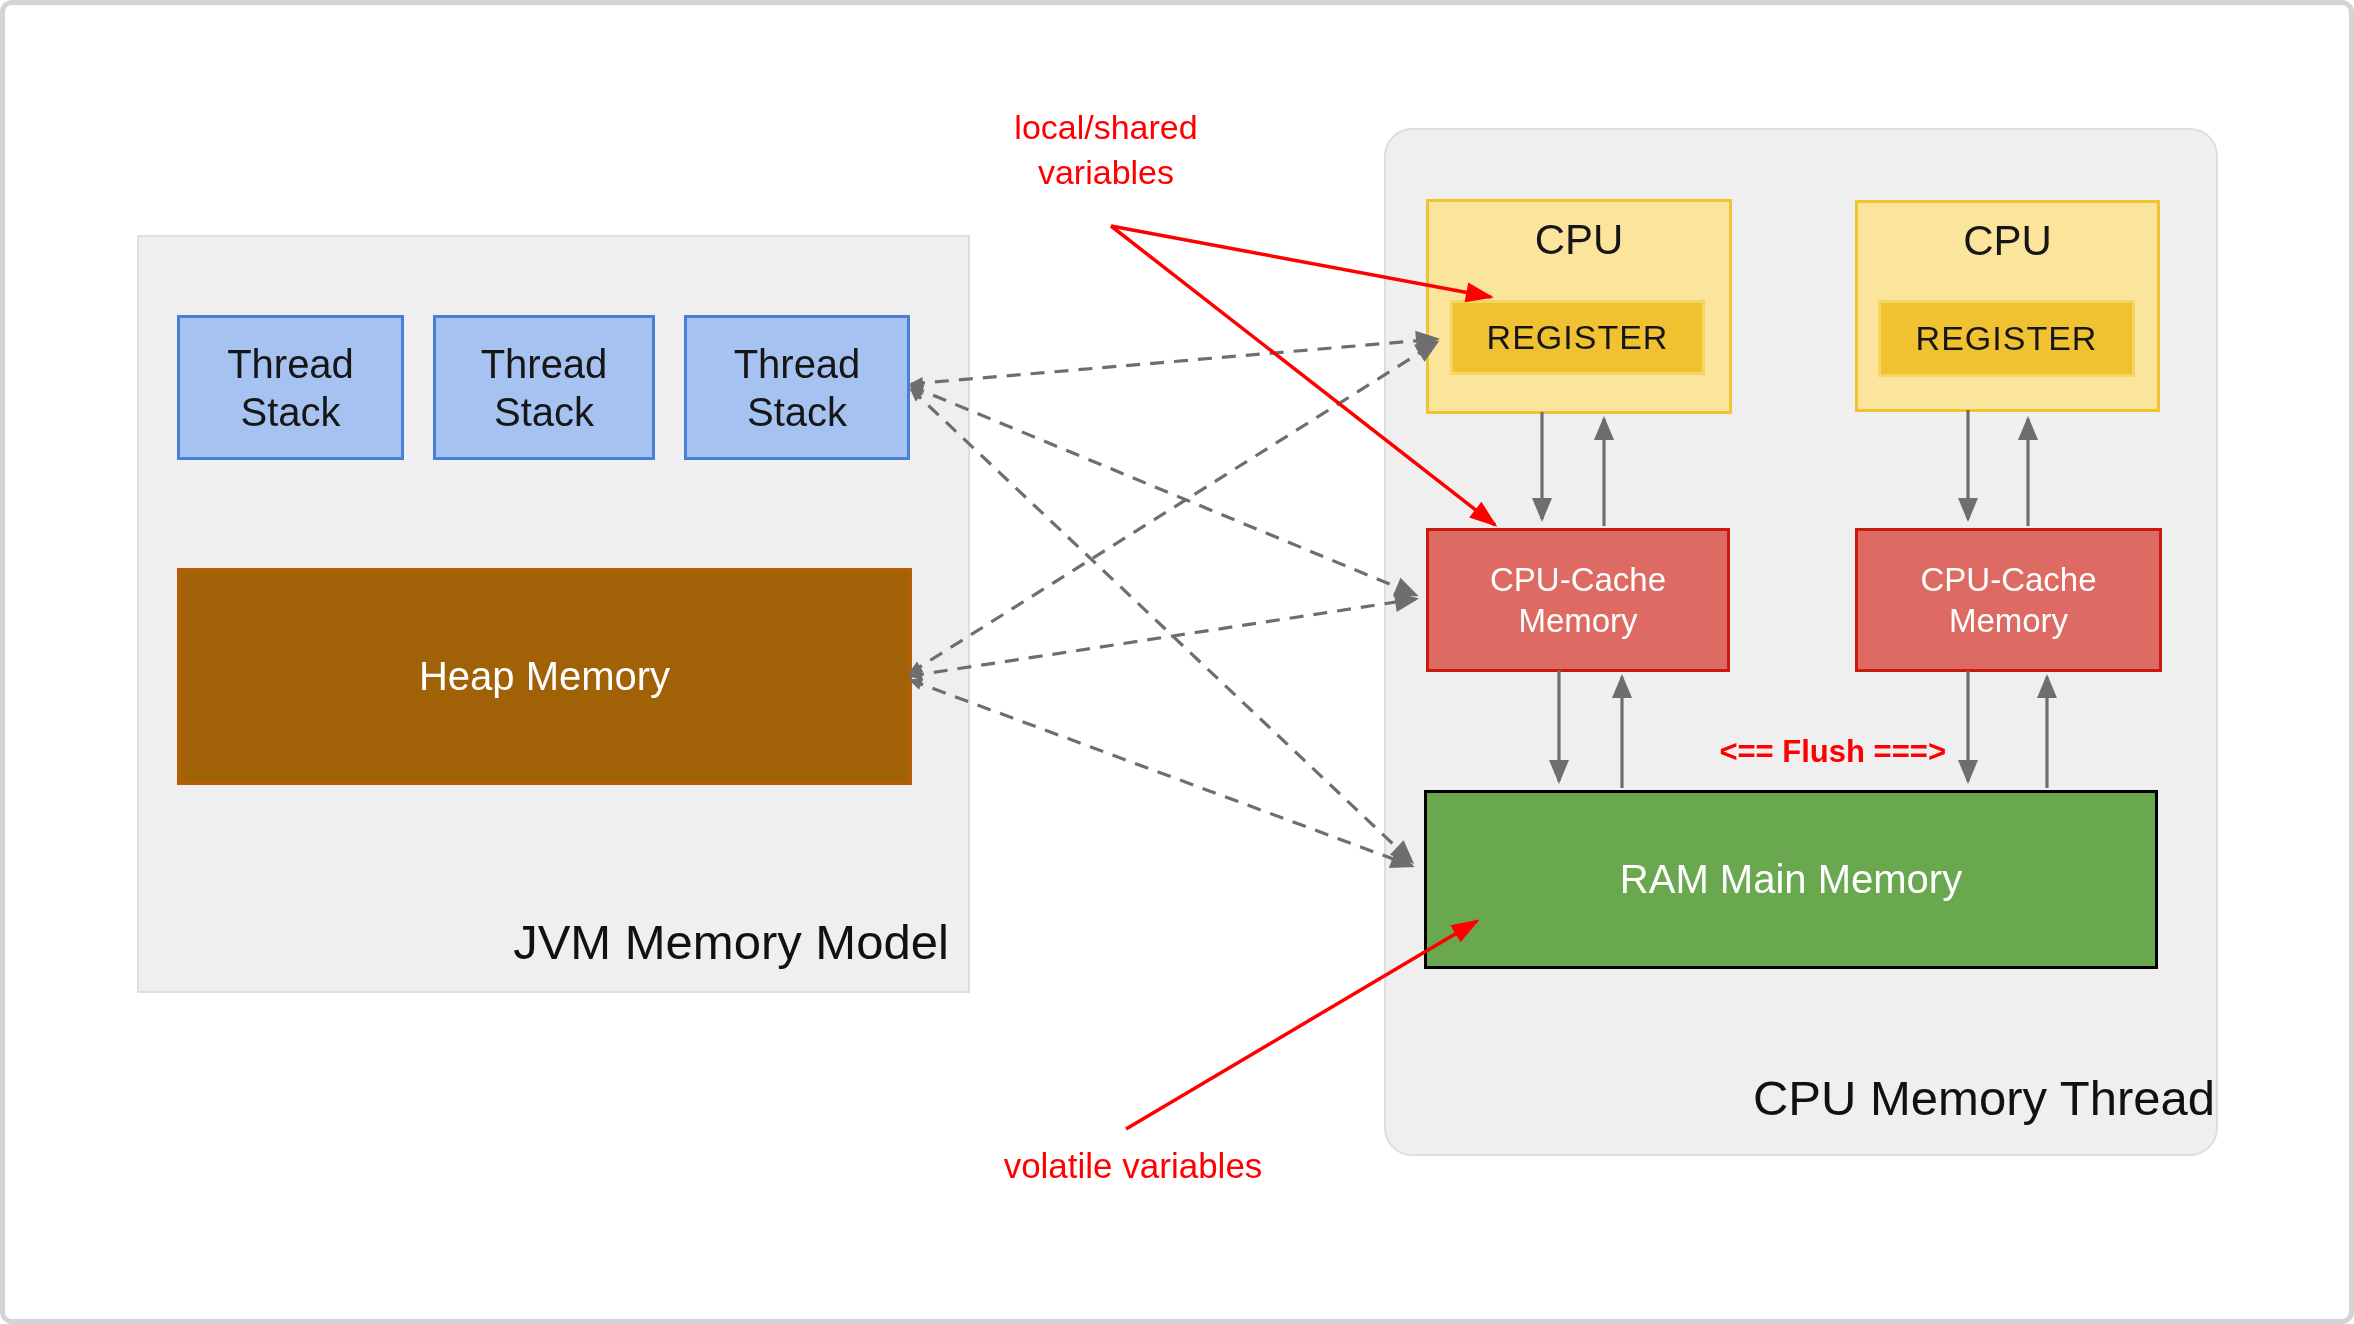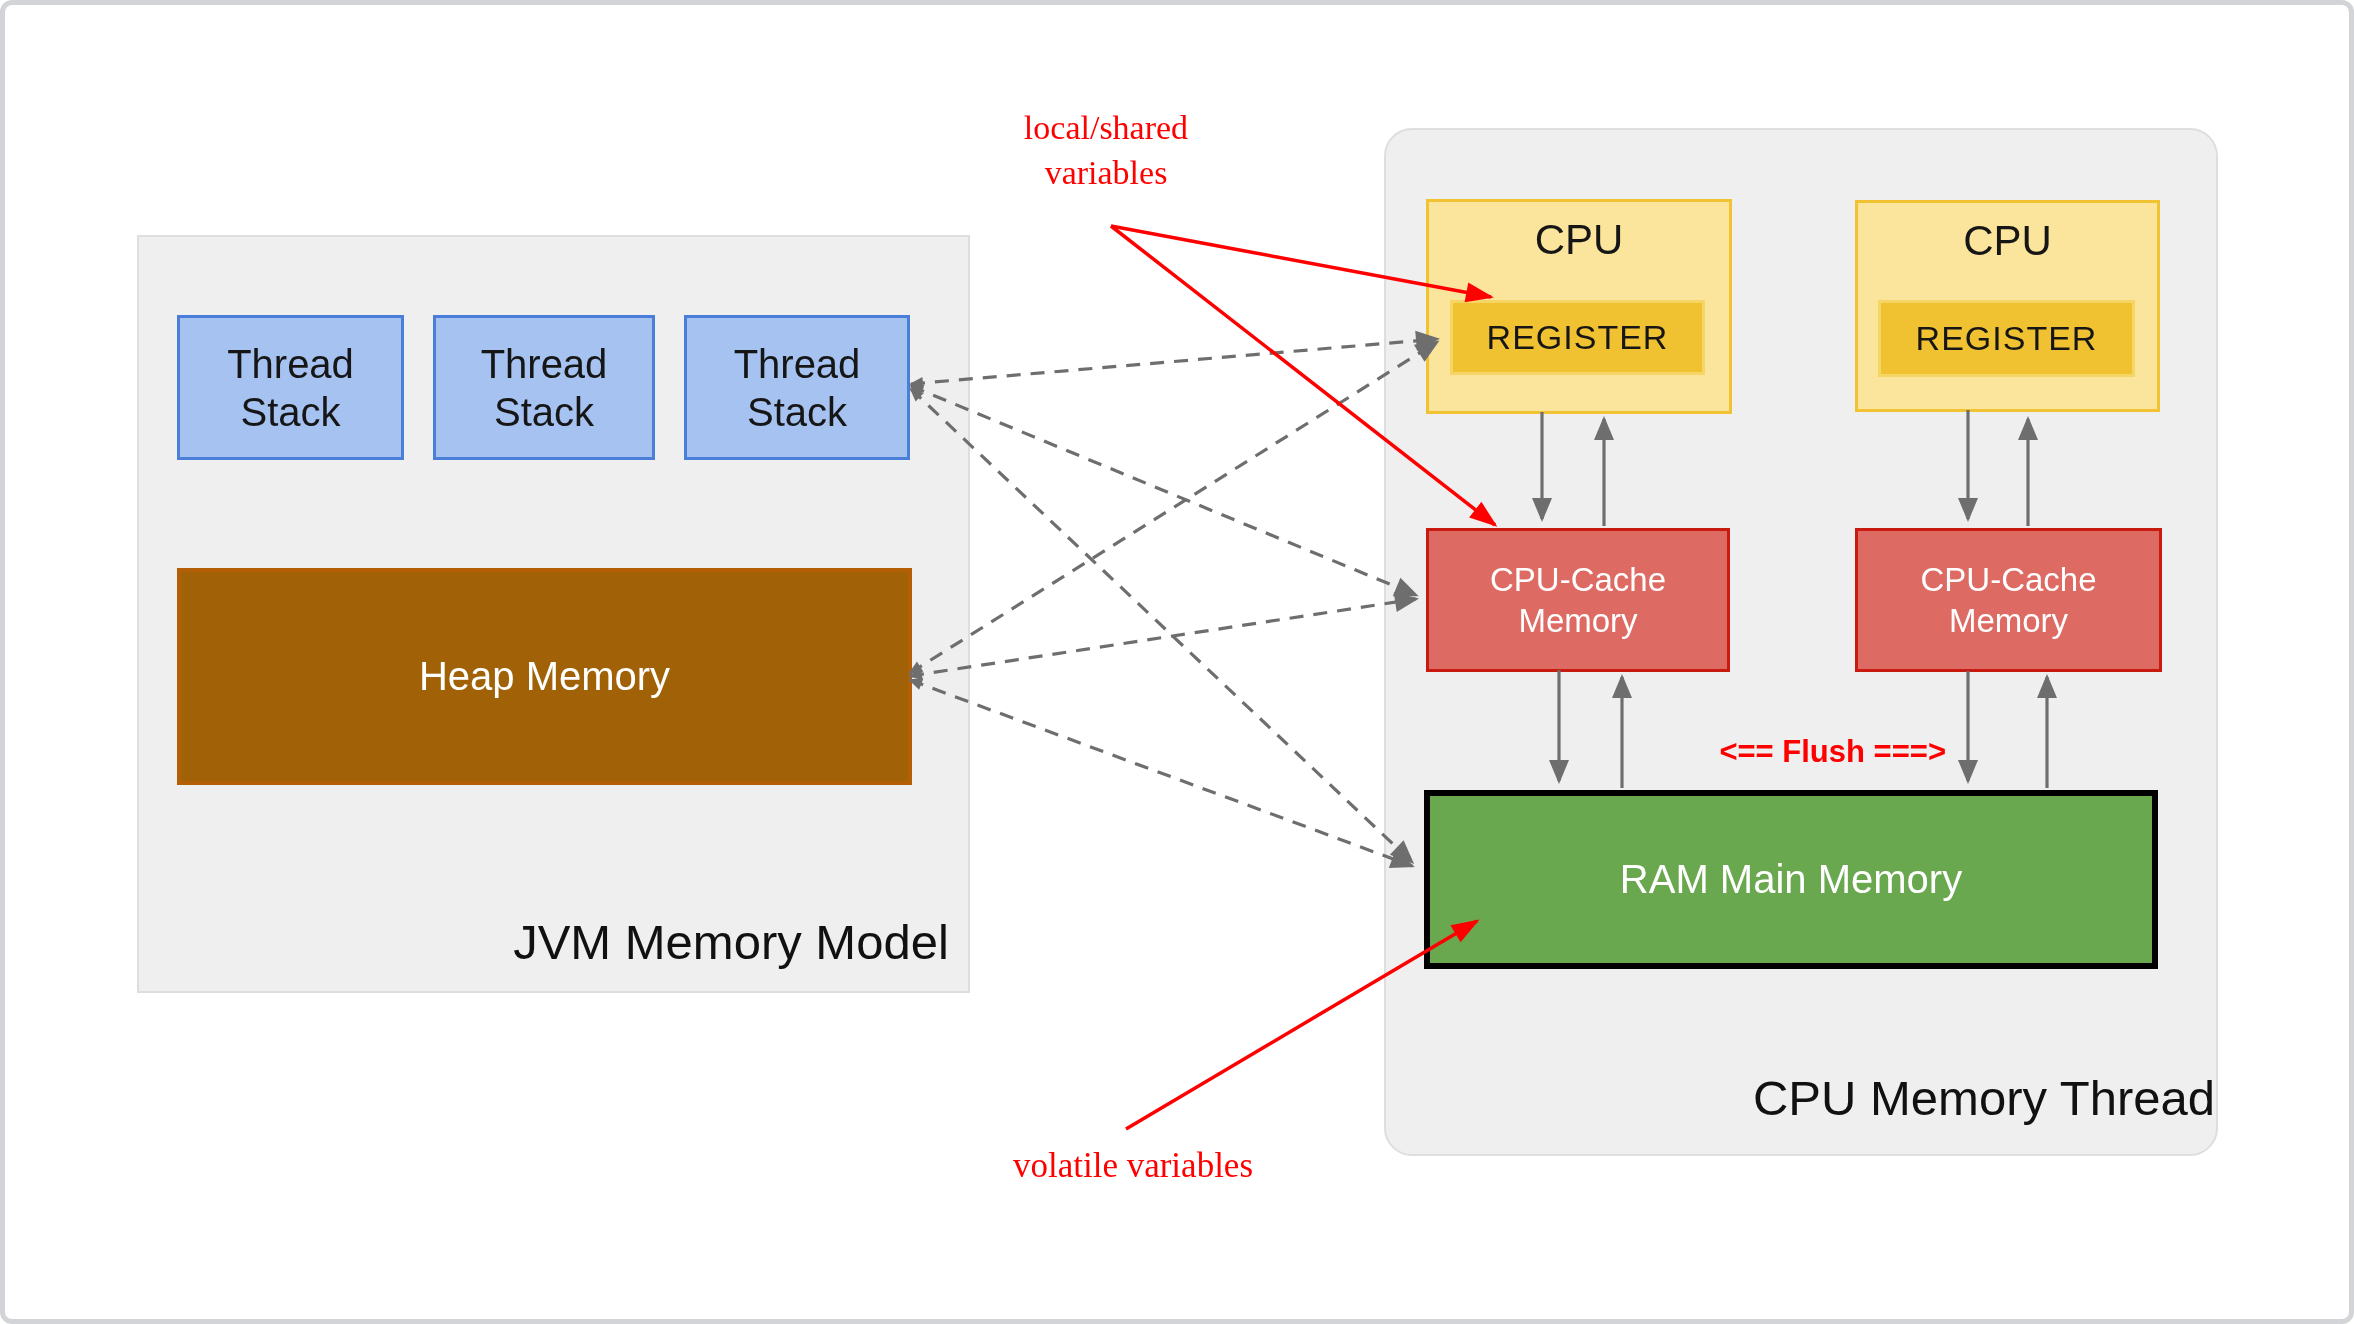--- a/index.html
+++ b/index.html
@@ -49,28 +49,28 @@
   }
   .register-2{ left:20px; top:97px; width:257px; height:77px; }
   .cache{
     width:304px; height:144px; top:398px;
     background:#de6b63; border:3px solid #c81a0e; color:#ffffff;
     font-size:33px; line-height:1.25;
   }
   .cache-1{ left:40px; } .cache-2{ left:469px; width:307px; }
   .ram{
     left:38px; top:660px; width:734px; height:179px;
-    background:#6aa84f; border:6px solid #000000; color:#ffffff; font-size:40px;
+    background:#6aa84f; border:3px solid #000000; color:#ffffff; font-size:40px;
   }
   .flush-label{
     position:absolute; left:260px; top:604px; width:300px; text-align:right;
     color:#ff0000; font-size:31px; font-weight:bold;
   }
   .annotation{
-    position:absolute; color:#ff0000; text-align:center; font-size:34px; line-height:45px;font-family:Liberation Serif, serif;
+    position:absolute; color:#ff0000; text-align:center; font-size:34px; line-height:45px;
   }
   .ann-local{ left:901px; top:100px; width:400px; }
   .ann-local span{ display:block; }
   .ann-volatile{ left:928px; top:1138px; width:400px; font-size:35px; }
   .arrow-layer{
     position:absolute; left:0; top:0; width:2354px; height:1324px;
     pointer-events:none; z-index:5;
   }
 </style>
 </head>

